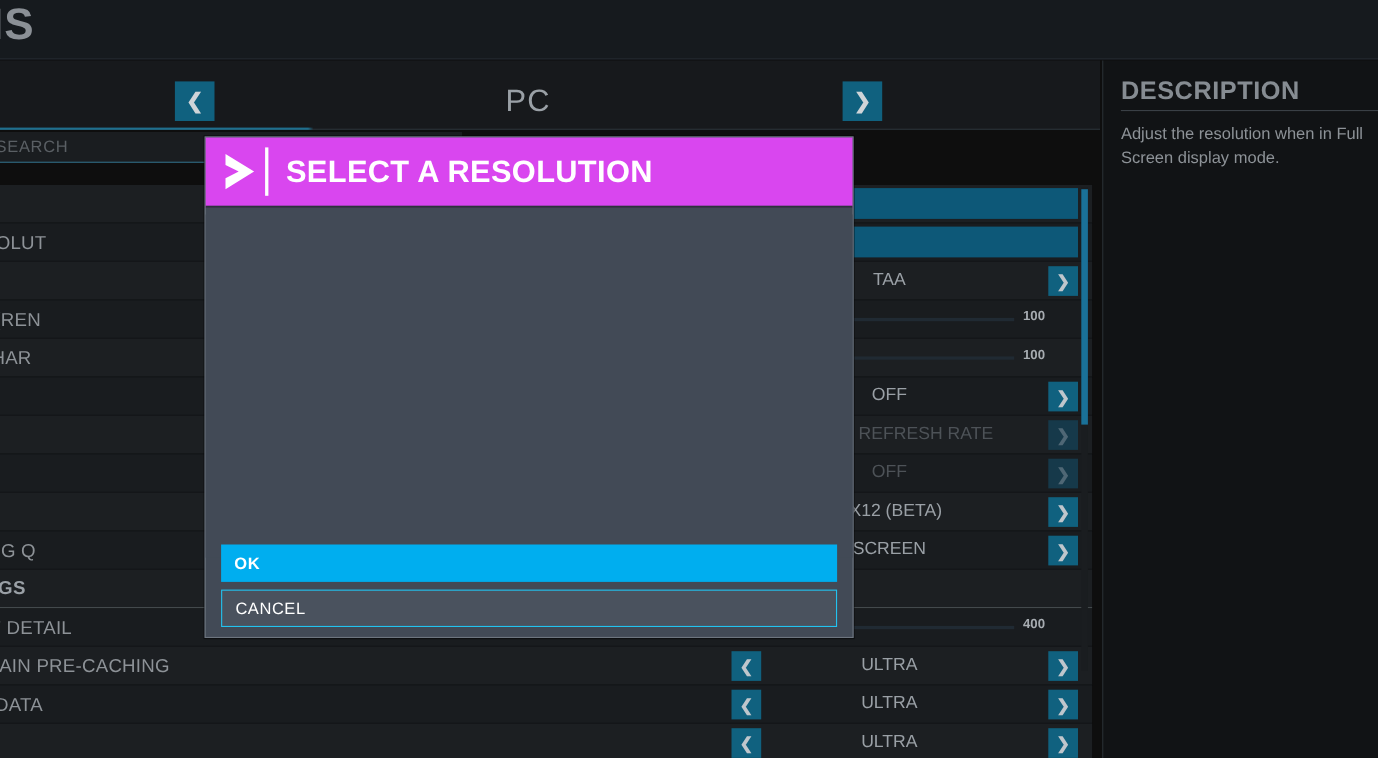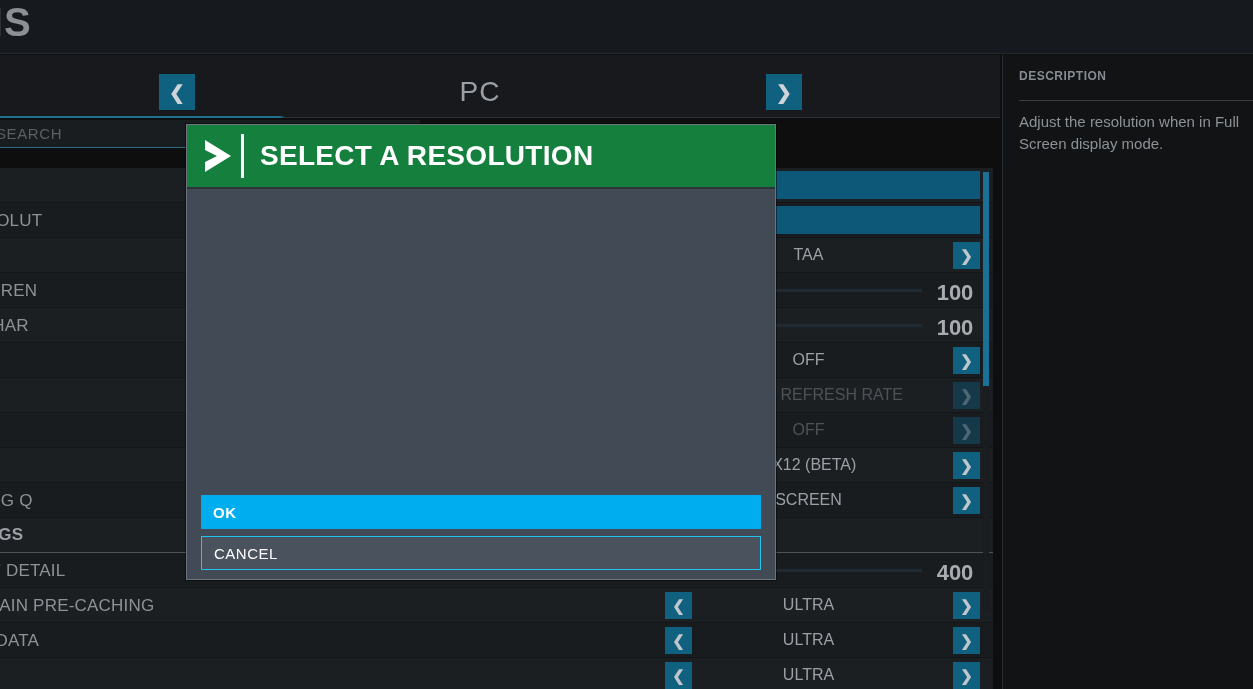--- a/index.html
+++ b/index.html
@@ -103,22 +103,22 @@
   .sld-track {
     position: absolute; left: 0; right: 58px; top: 16px; height: 3px;
     background: #202a33;
   }
   .sld-fill { position: absolute; left: 0; top: 16px; height: 3px; background: #146a91; }
   .sld-knob {
     position: absolute; top: 11px; width: 13px; height: 13px; border-radius: 50%;
     background: #176b90; border: 1px solid #7c858c;
   }
   .sld-val {
-    position: absolute; right: 0; top: 7px; width: 50px; text-align: center;
-    font-size: 22px; font-weight: 700; color: #a7acb1;
+    position: absolute; right: 0; top: 7px; width: 50px; text-align: left;
+    font-size: 12px; font-weight: 700; color: #a7acb1;
   }
 
   
   .sld.wide .sld-track { left: -240px; }
 
   
   .scroll-track {
     position: absolute; left: 983px; top: 170px; width: 6px; height: 440px;
     background: #1a1d20;
   }
@@ -128,40 +128,40 @@
   }
 
   
   .desc-panel {
     position: absolute; left: 1002px; top: 55px; width: 251px; height: 634px;
     background: #111315;
     border-left: 1px solid #2a2f34;
   }
   .desc-title {
     position: absolute; left: 16px; top: 14px;
-    font-size: 12px; font-weight: 700; letter-spacing: .5px; color: #868c92;
+    font-size: 23px; font-weight: 700; letter-spacing: .5px; color: #868c92;
   }
   .desc-rule {
     position: absolute; left: 16px; right: 0px; top: 45px; height: 1px; background: #3a4046;
   }
   .desc-body {
     position: absolute; left: 16px; top: 56px; width: 270px;
     font-size: 15px; line-height: 22px; color: #8d9297;
   }
 
   
   .dialog {
     position: absolute; left: 186px; top: 124px; width: 590px; height: 456px;
     background: #424a56;
     border: 1px solid #6d757f;
     box-shadow: 0 0 0 1px rgba(0,0,0,.45);
   }
   .dlg-head {
     position: absolute; left: 0; top: 0; width: 588px; height: 64px;
-    background: #15803d;
+    background: #d946ef;
     border-bottom: 2px solid #2d333c;
     display: flex; align-items: center;
   }
   .dlg-chev {
     margin-left: 14px; width: 34px; height: 38px; flex: none;
     display: flex; align-items: center; justify-content: center;
   }
   .dlg-sep {
     width: 3px; height: 44px; background: #ffffff; margin-left: 6px; flex: none;
   }

